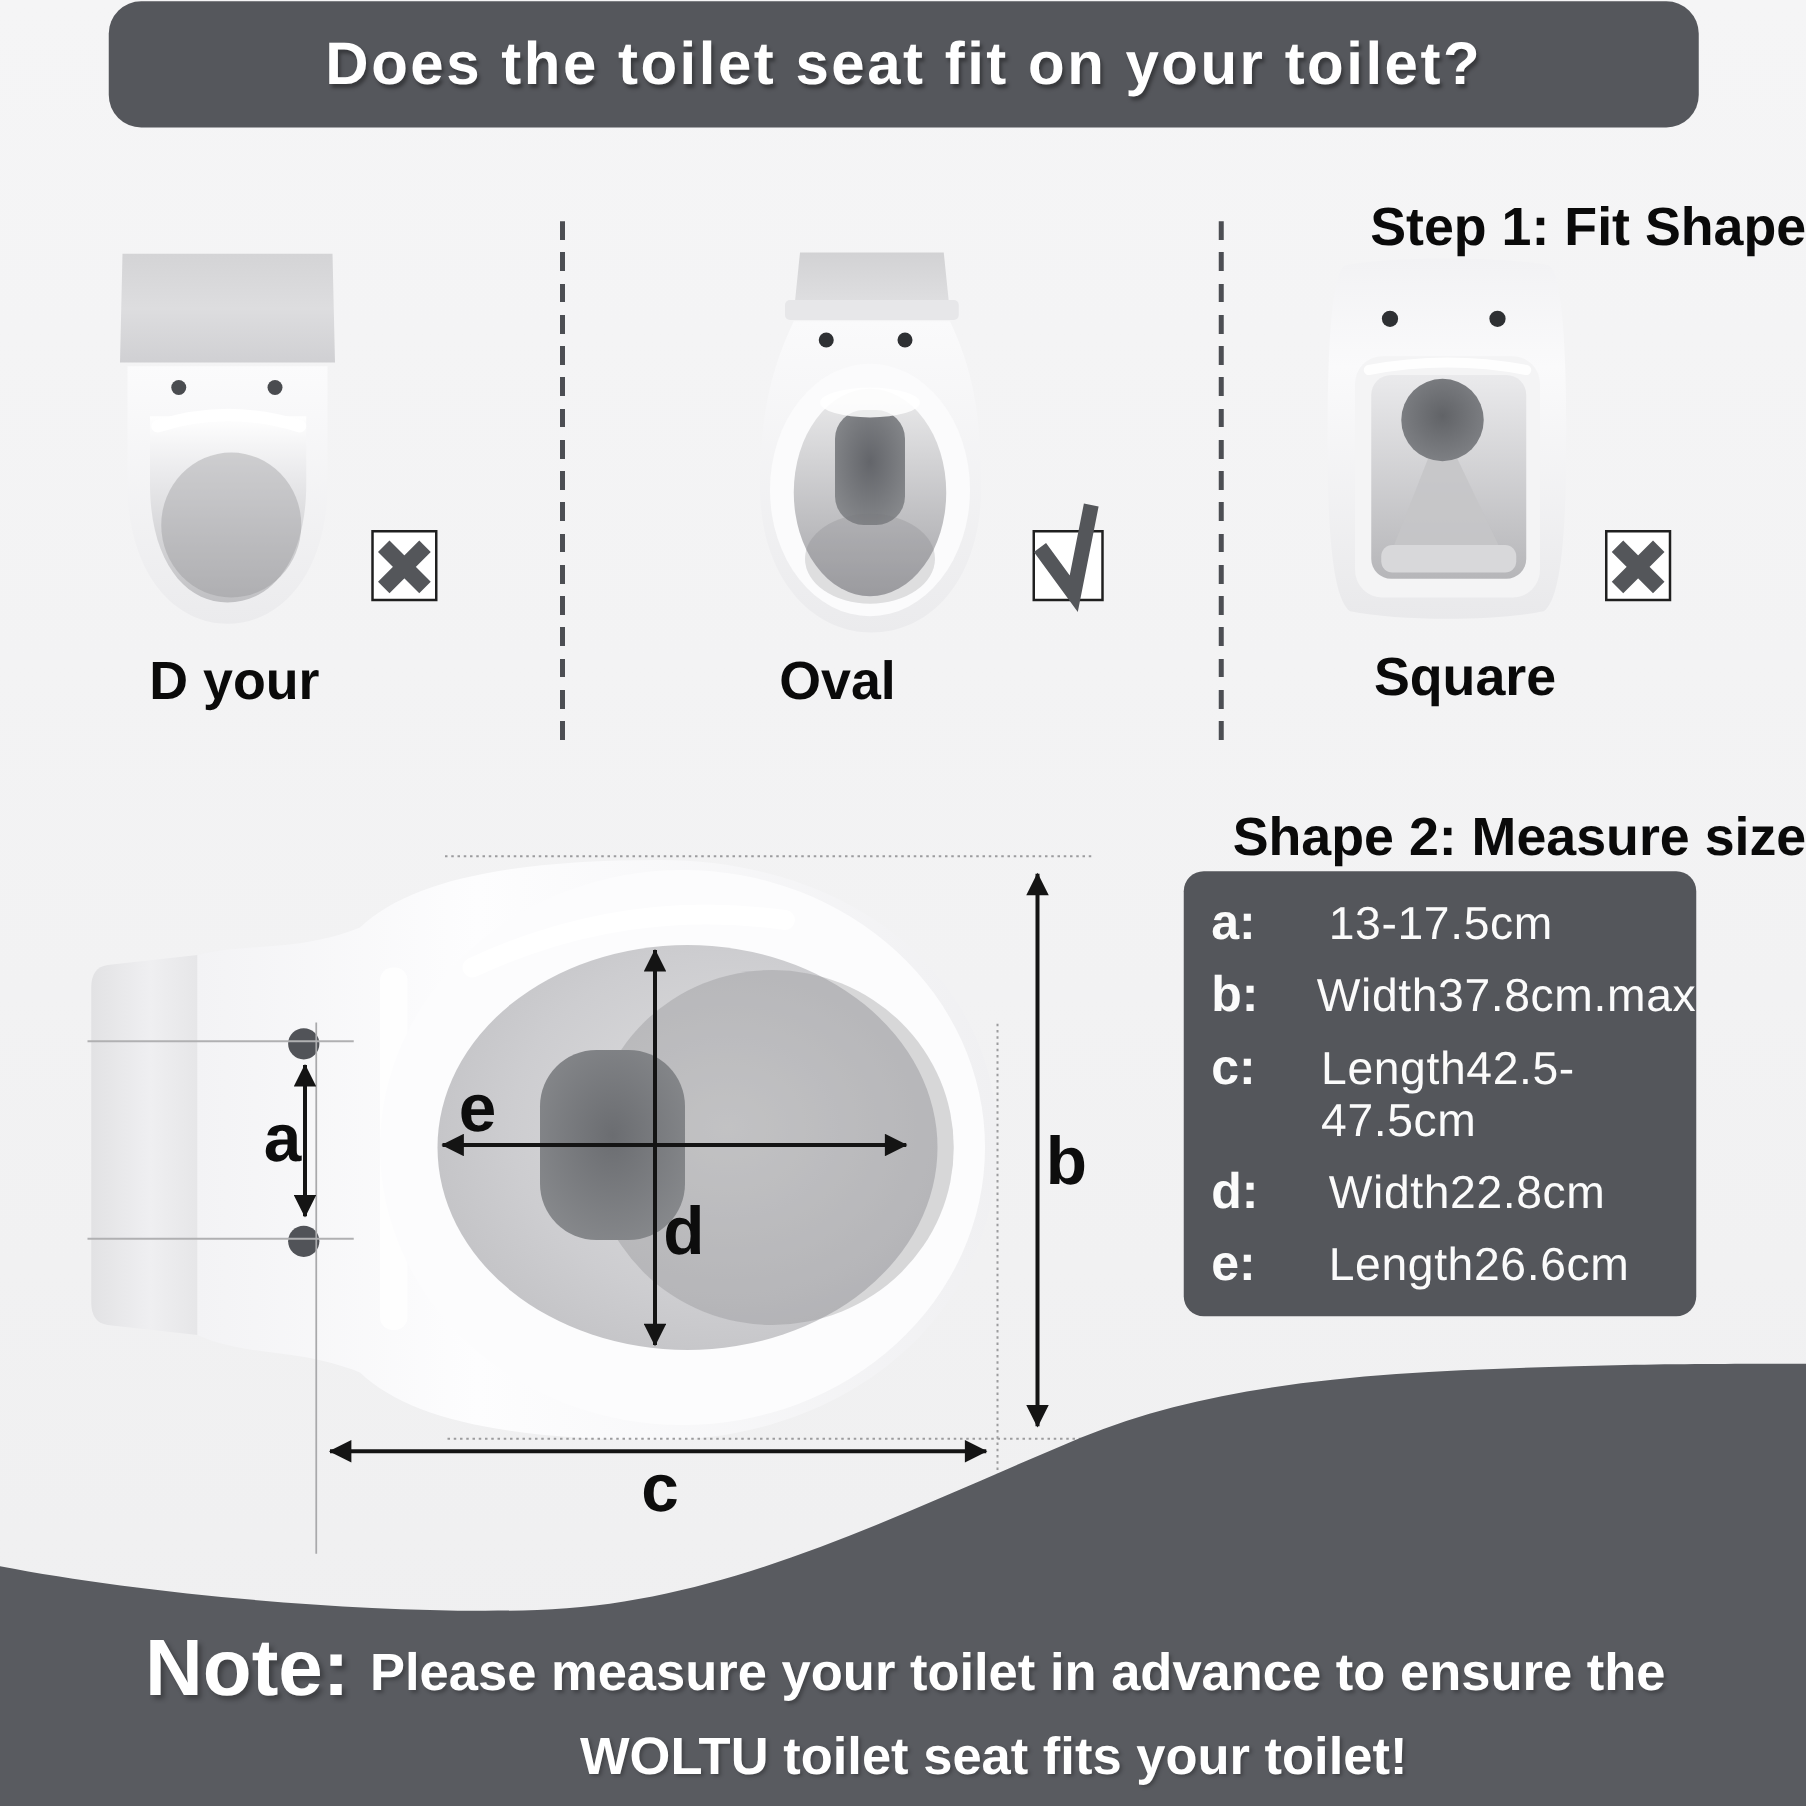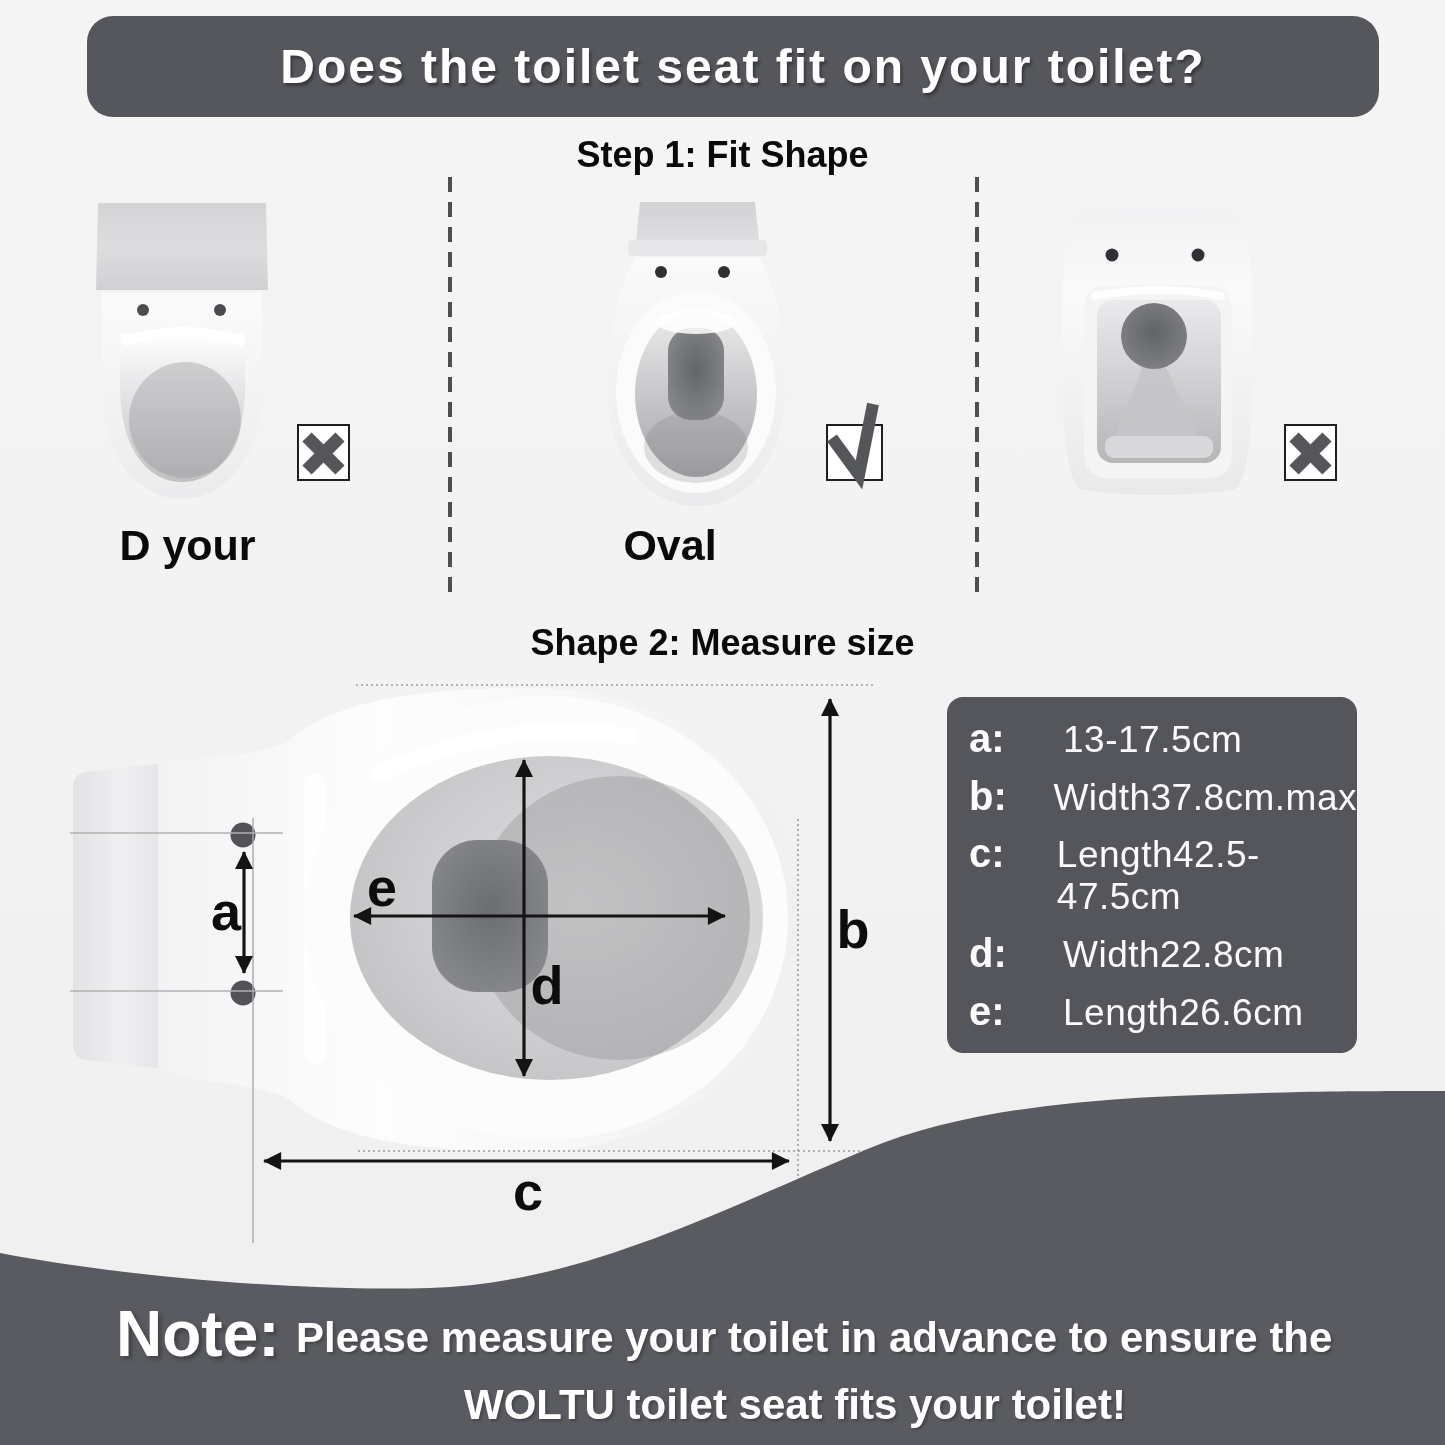--- a/index.html
+++ b/index.html
@@ -6,33 +6,33 @@
   .page{
     position:relative;
     width:1445px;height:1445px;
     overflow:hidden;
     background:linear-gradient(180deg,#f5f5f6 0%,#f2f2f3 55%,#efeff0 100%);
     font-family:"Liberation Sans", sans-serif;
     color:#0d0d0d;
   }
   
   .banner{
-    position:absolute;left:87px;top:16px;width:1272px;height:101px;
+    position:absolute;left:87px;top:1px;width:1272px;height:101px;
     background:#55575c;border-radius:26px;
-    display:flex;align-items:center;justify-content:center;padding-left:20px;
+    display:flex;align-items:center;justify-content:center;
   }
   .banner-title{
     color:#ffffff;font-weight:bold;font-size:48px;letter-spacing:2px;
     text-shadow:2px 3px 3px rgba(0,0,0,.35);
     white-space:nowrap;
   }
   
   .h1{
-    position:absolute;left:0;width:1445px;text-align:center;
-    font-size:36px;font-weight:bold;color:#0a0a0a;white-space:nowrap;
+    position:absolute;left:0;width:1445px;text-align:right;
+    font-size:43px;font-weight:bold;color:#0a0a0a;white-space:nowrap;margin-top:24px;
   }
   .step1-heading{top:134px;}
   .step2-heading{top:622px;}
   
   .shape-label{
     position:absolute;font-size:43px;font-weight:bold;color:#0a0a0a;
     text-align:center;white-space:nowrap;
   }
   
   .dashed-sep{
@@ -188,20 +188,21 @@
     <path d="M8,44 L35,81 L49,10" stroke="#54565a" stroke-width="12" fill="none" stroke-linecap="butt"></path>
   </svg>
 
   <div class="badge-box" style="left:1284px;top:424px"></div>
   <svg class="badge-glyph" style="left:1284px;top:424px" width="53" height="57" viewBox="0 0 53 57">
     <path d="M10,13 L43,46 M43,13 L10,46" stroke="#54565a" stroke-width="13" stroke-linecap="butt"></path>
   </svg>
 
   <div class="shape-label" style="left:90px;top:521px;width:195px">D your</div>
   <div class="shape-label" style="left:570px;top:521px;width:200px">Oval</div>
+  <div class="shape-label" style="left:1072px;top:518px;width:200px">Square</div>
 
   <div class="h1 step2-heading">Shape 2: Measure size</div>
 
   <svg class="toilet" style="left:58px;top:678px" width="748" height="484" viewBox="0 0 748 484">
     <defs>
       <linearGradient id="mTank" x1="0" y1="0" x2="1" y2="0">
         <stop offset="0" stop-color="#e2e2e4"></stop>
           <stop offset="0.55" stop-color="#efeff1"></stop>
           <stop offset="1" stop-color="#e6e6e8"></stop>
       </linearGradient>

